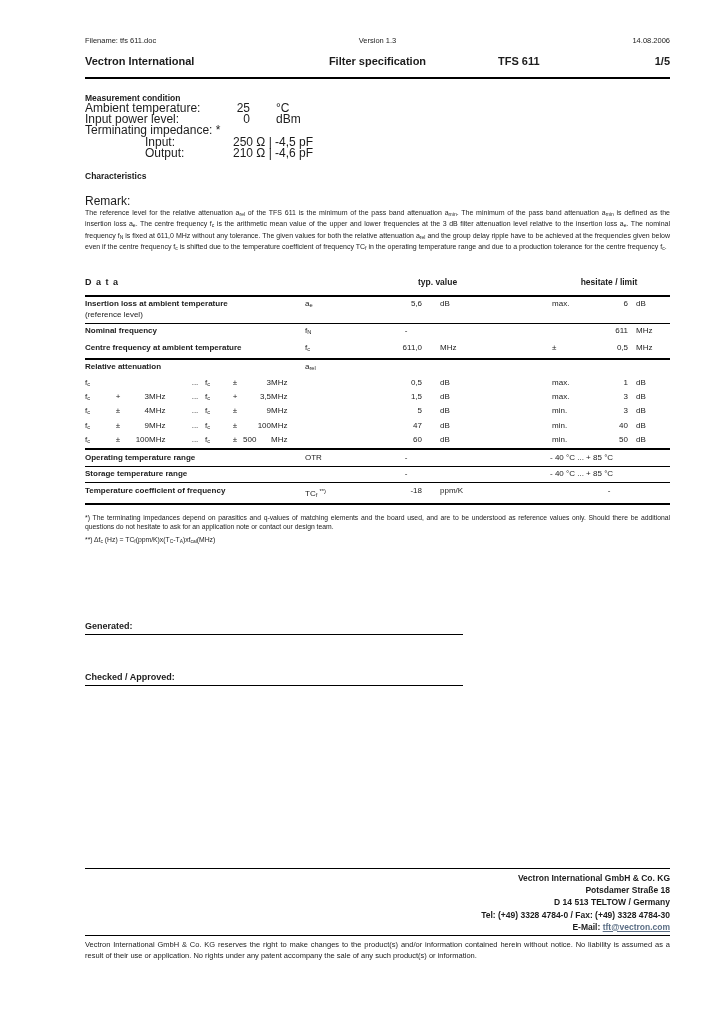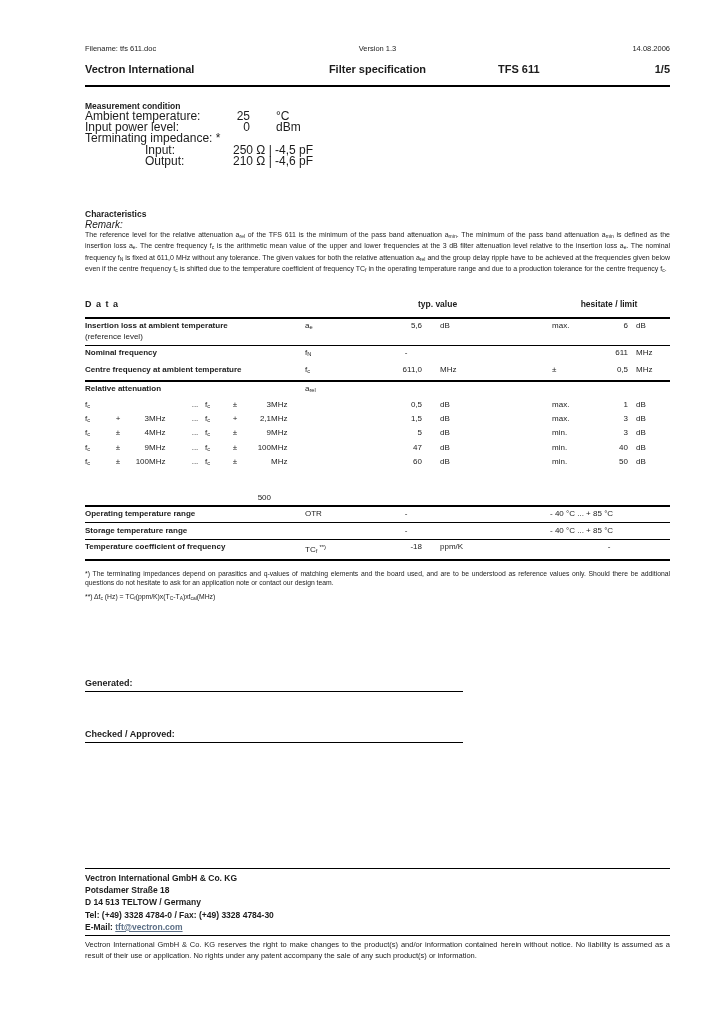--- a/index.html
+++ b/index.html
@@ -1,21 +1,21 @@
 <!DOCTYPE html>
 <html><head>
 <meta charset="utf-8">
 <style>
   * { margin:0; padding:0; box-sizing:border-box; }
   html,body { background:#fff; }
   .page {
     position:relative; width:720px; height:1012px; background:#ffffff;
     font-family:"Liberation Sans", sans-serif; color:#1c1c1c; overflow:hidden;
   }
-  .content { position:absolute; left:85px; top:44px; width:585px; }
+  .content { position:absolute; left:85px; top:36px; width:585px; }
 
   
   .meta-row { position:relative; font-size:7.5px; height:10px; }
   .meta-row .ver { position:absolute; left:0; right:0; text-align:center; }
   .meta-row .fn { position:absolute; left:0; }
   .meta-row .dt { position:absolute; right:0; }
   .title-row { position:relative; margin-top:9px; font-size:11px; font-weight:bold; height:14px; }
   .title-row .co { position:absolute; left:0; }
   .title-row .ti { position:absolute; left:0; right:0; text-align:center; }
   .title-row .pr { position:absolute; left:413px; }
@@ -24,22 +24,22 @@
 
   
   .m-heading { margin-top:14px; font-size:8.5px; font-weight:bold; }
   .m-row { font-size:12px; line-height:11.2px; white-space:pre; }
   .m-label { display:inline-block; width:150px; }
   .m-val { display:inline-block; width:15px; text-align:right; }
   .m-unit { display:inline-block; margin-left:26px; }
   .m-label2 { display:inline-block; margin-left:60px; width:88px; }
 
   
-  .char-heading { margin-top:42px; font-size:8.5px; font-weight:bold; }
-  .remark-label { font-size:10px;font-style:italic; }
+  .char-heading { margin-top:12px; font-size:8.5px; font-weight:bold; }
+  .remark-label { margin-top:13px; font-size:12px; }
   .remark { font-size:7px; line-height:9.2px; text-align:justify; }
 
   
   table.data { margin-top:23px; width:585px; border-collapse:collapse; table-layout:fixed; font-size:8px; }
   table.data col.c1{width:220px} table.data col.c2{width:85px}
   table.data col.c3{width:32px}  table.data col.c4{width:63px}
   table.data col.c5{width:63px}  table.data col.c6{width:42px}
   table.data col.c7{width:38px}  table.data col.c8{width:42px}
   table.data th { font-weight:bold; text-align:left; padding:0 0 8px 0; vertical-align:bottom; }
   .th-data { font-size:9px; letter-spacing:1px; }
@@ -74,21 +74,21 @@
 
   
   .sig { margin-top:74px; width:378px; border-bottom:1.5px solid #000;
          font-size:9px; font-weight:bold; padding-bottom:3px; }
   .sig.second { margin-top:37px; }
 
   
   .footer { position:absolute; left:85px; top:868px; width:585px; }
   .f-rule { border-top:1px solid #000; }
   .f-block { margin-top:3px; }
-  .f-line { font-size:8.5px; font-weight:bold; line-height:12.2px; }
+  .f-line { font-size:8.5px; font-weight:bold; line-height:12.2px;text-align:right; }
   .f-email a { text-decoration:underline; font-weight:bold; }
   .f-rule2 { margin-top:2px; border-top:1px solid #000; }
   .disclaimer { margin-top:3px; font-size:7.5px; line-height:11px; text-align:justify; }
 </style>
 </head>
 <body>
 
 <div class="page">
   <div class="content">
 
@@ -209,21 +209,21 @@
           <tr class="rule-none freq-row">
             <td class="c-label">
               <div class="freq-wrap">
                 <span style="width: 24px; text-align: left;">f<sub>c</sub></span>
                 <span style="width: 18px; text-align: center;">+</span>
                 <span style="width: 22px; text-align: right;">3</span>
                 <span style="width: 36px; text-align: left;">MHz</span>
                 <span style="width: 20px; text-align: center;">...</span>
                 <span style="width: 22px; text-align: left;">f<sub>c</sub></span>
                 <span style="width: 16px; text-align: center;">+</span>
-                <span style="width: 28px; text-align: right;">2,1</span>
+                <span style="width: 28px; text-align: right;">3,5</span>
                 <span style="width: 30px; text-align: left;">MHz</span>
               </div>
             </td>
             <td class="c-sym"></td>
             <td class="c-tval">1,5</td>
             <td class="c-tunit">dB</td>
             <td class=""></td>
             <td class="c-pre">max.</td>
             <td class="c-lval">3</td>
             <td class="c-lunit">dB</td>
@@ -275,21 +275,21 @@
           <tr class="rule-thick freq-row">
             <td class="c-label">
               <div class="freq-wrap">
                 <span style="width: 24px; text-align: left;">f<sub>c</sub></span>
                 <span style="width: 18px; text-align: center;">±</span>
                 <span style="width: 22px; text-align: right;">100</span>
                 <span style="width: 36px; text-align: left;">MHz</span>
                 <span style="width: 20px; text-align: center;">...</span>
                 <span style="width: 22px; text-align: left;">f<sub>c</sub></span>
                 <span style="width: 16px; text-align: center;">±</span>
-                <span style="width: 28px; text-align: right; margin-top: 36px;">500</span>
+                <span style="width: 28px; ">500</span>
                 <span style="width: 30px; text-align: left;">MHz</span>
               </div>
             </td>
             <td class="c-sym"></td>
             <td class="c-tval">60</td>
             <td class="c-tunit">dB</td>
             <td class=""></td>
             <td class="c-pre">min.</td>
             <td class="c-lval">50</td>
             <td class="c-lunit">dB</td>

